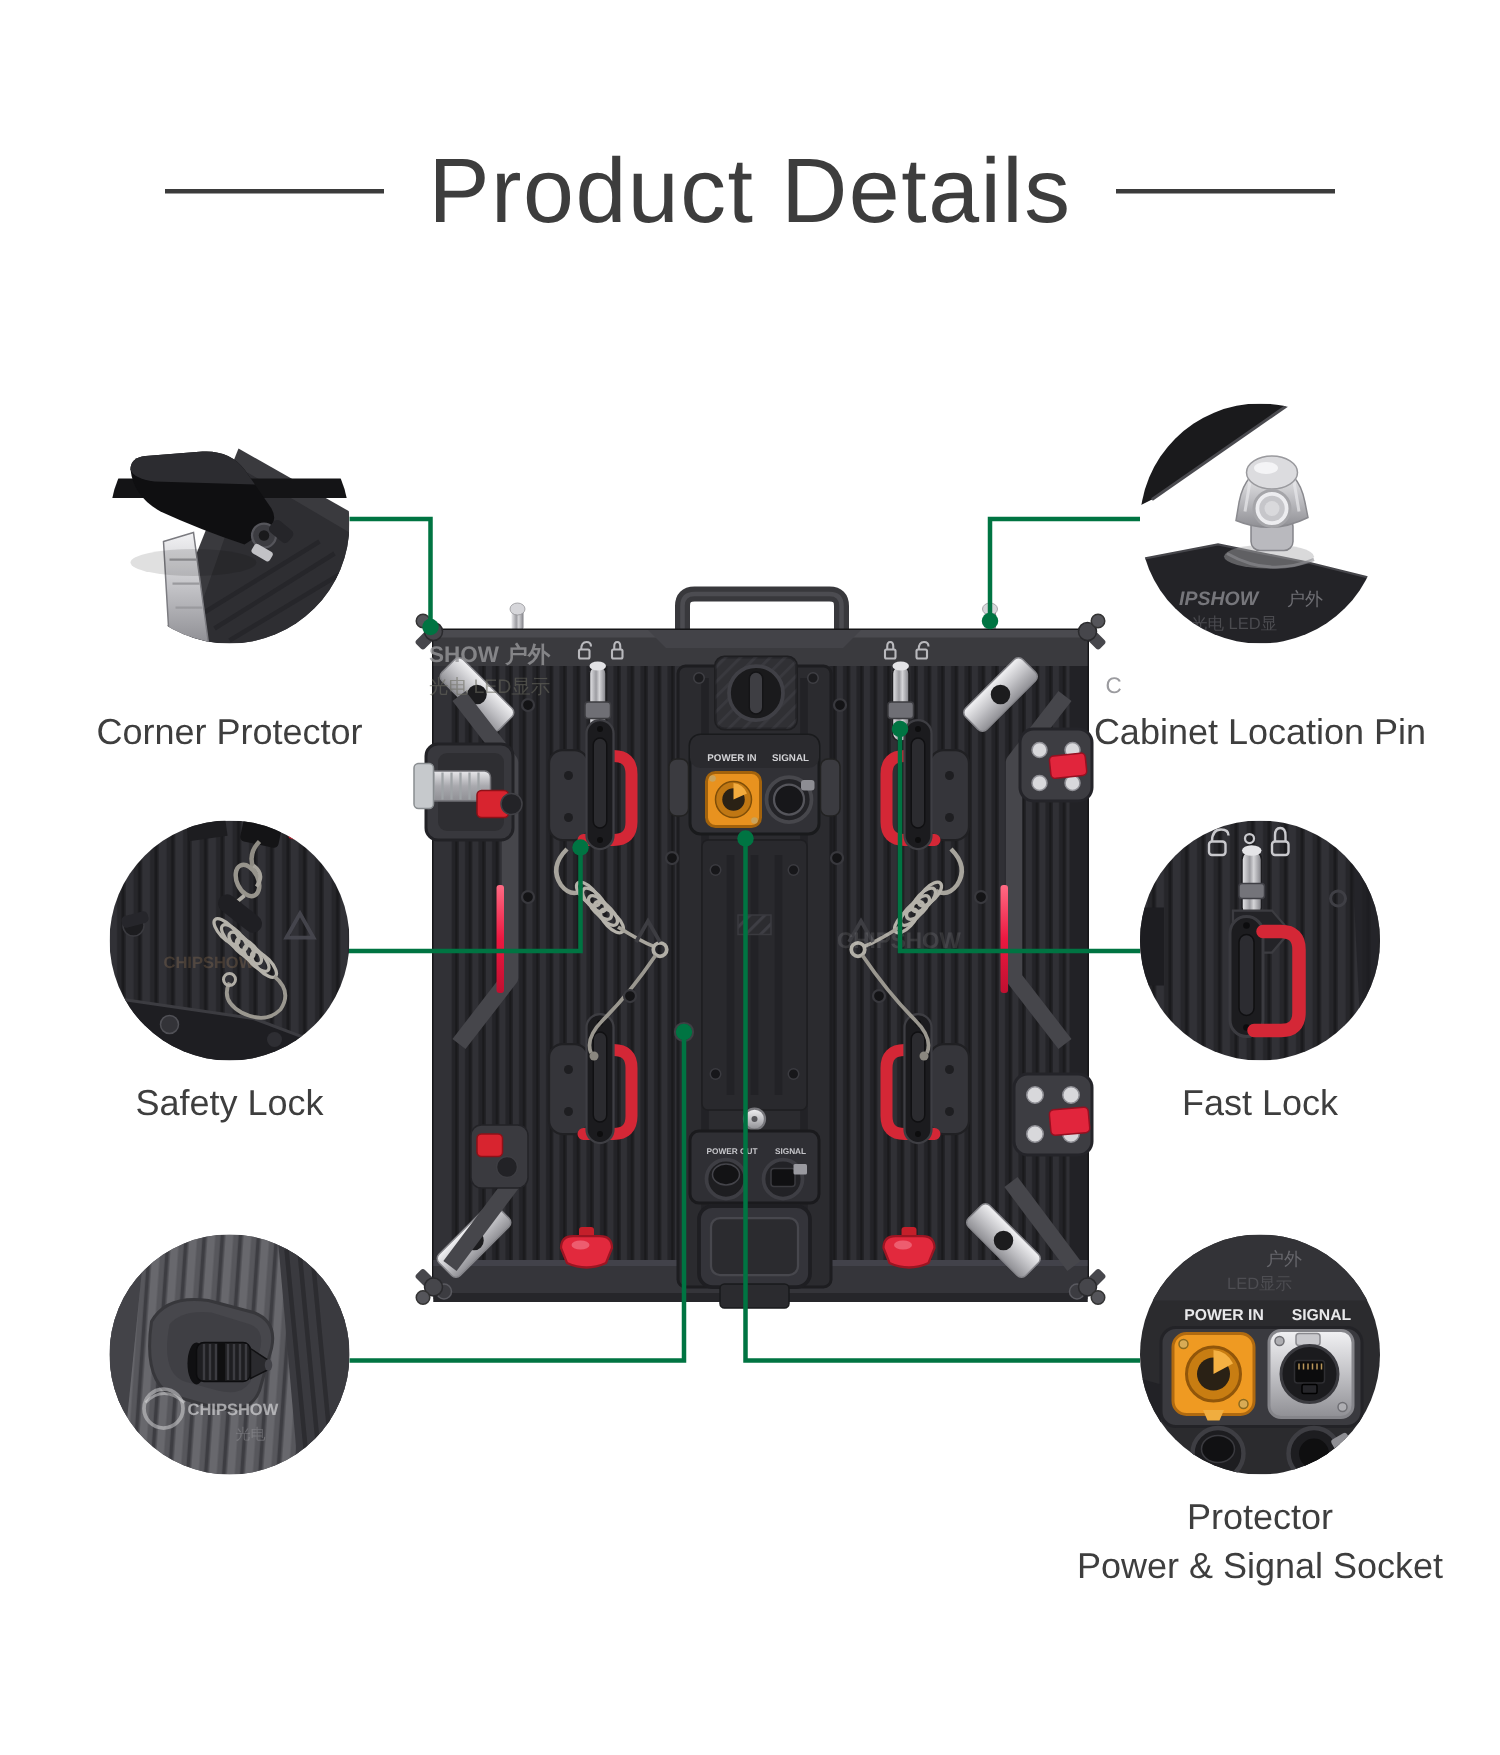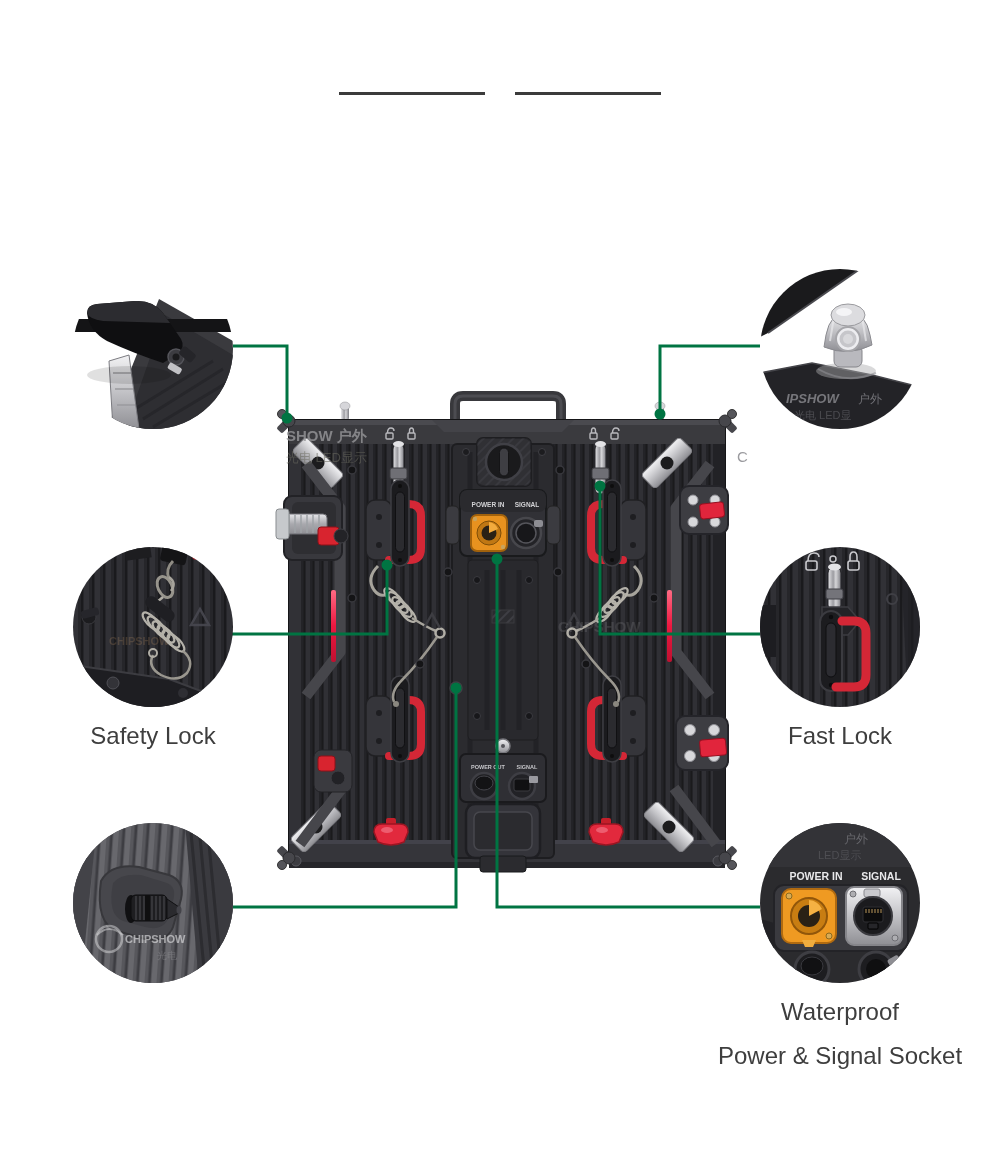--- a/index.html
+++ b/index.html
@@ -24,20 +24,21 @@
   .callout-line { stroke:var(--accent); stroke-width:3; fill:none; }
   .callout-dot  { fill:var(--accent); }
 </style>
 </head>
 <body>
 
 <div class="page">
 
   <div class="title-row">
     <div class="title-line"></div>
+    <h1 class="page-title">Product Details</h1>
     <div class="title-line"></div>
   </div>
 
   <svg class="scene" viewBox="0 0 1000 1170">
     <defs>
       <linearGradient id="silverG2" x1="0" y1="0" x2="0" y2="1">
         <stop offset="0" stop-color="#f2f2f4"></stop>
           <stop offset="0.5" stop-color="#c2c2c6"></stop>
           <stop offset="1" stop-color="#8f8f94"></stop>
       </linearGradient>
@@ -362,20 +363,21 @@
         <path d="M40 104 h18 M42 120 h18 M44 136 h18" stroke="#9a9a9e" stroke-width="1.5"></path>
         <ellipse cx="56" cy="106" rx="42" ry="9" fill="#000" opacity="0.12"></ellipse>
         <path d="M14 44 Q14 36 24 35 L62 32 Q80 31 90 44 L108 70 Q113 79 104 85 L90 94 Q60 84 34 72 Q16 62 14 44 Z" fill="#0f0f11"></path>
         <path d="M14 44 Q14 36 24 35 L62 32 Q80 31 90 44 L97 54 L30 52 Q16 50 14 44 Z" fill="#2c2c30"></path>
         <circle cx="103" cy="88" r="8" fill="#3c3c41" stroke="#55555b" stroke-width="1.5"></circle>
         <circle cx="103" cy="88" r="3.5" fill="#1a1a1c"></circle>
         <rect x="95" y="96" width="14" height="7" rx="2" fill="#c2c2c6" transform="rotate(30 102 99)"></rect>
         <rect x="108" y="78" width="16" height="10" rx="3" fill="#252529" transform="rotate(40 112 82)"></rect>
       </svg>
     </div>
+    <div class="callout-label">Corner Protector</div>
   </div>
 
   <div class="callout col-right row-1">
     <div class="callout-photo">
       <svg width="160" height="160" viewBox="0 0 160 160">
         <rect width="160" height="160" fill="#ffffff"></rect>
         <polygon points="96,0 160,0 160,22" fill="#222226"></polygon>
         <polygon points="0,0 100,0 8,64 0,68" fill="#1a1a1c"></polygon>
         <line x1="100" y1="0" x2="8" y2="64" stroke="#4a4a4f" stroke-width="2"></line>
         <polygon points="0,104 52,94 112,106 160,118 160,160 0,160" fill="#232327"></polygon>
@@ -390,20 +392,21 @@
         <circle cx="88" cy="70" r="12" fill="#ededf0" stroke="#a5a5a9" stroke-width="2"></circle>
         <circle cx="88" cy="70" r="8.5" fill="#c6c6ca"></circle>
           <circle cx="88" cy="70" r="5" fill="#d9d9dc"></circle>
         <g>
           <text x="26" y="134" font-size="13" font-weight="bold" font-style="italic" fill="#808085" opacity="0.9">IPSHOW</text>
           <text x="98" y="134" font-size="12" fill="#6f6f74">户外</text>
           <text x="34" y="150" font-size="11" fill="#55555a" opacity="0.8">光电 LED显</text>
         </g>
       </svg>
     </div>
+    <div class="callout-label">Cabinet Location Pin</div>
   </div>
 
   <div class="callout col-left row-2">
     <div class="callout-photo">
       <svg width="160" height="160" viewBox="0 0 160 160">
         <rect width="160" height="160" fill="url(#ribsCirc)"></rect>
         <rect x="88" y="0" width="26" height="16" rx="3" fill="#141416" transform="rotate(12 100 8)"></rect>
         <rect x="120" y="2" width="20" height="12" rx="2" fill="#c4202c" transform="rotate(12 130 8)"></rect>
         <rect x="52" y="0" width="26" height="12" fill="#1d1d20" transform="rotate(-8 65 6)"></rect>
         <polygon points="0,118 96,132 160,156 160,160 0,160" fill="#1e1e22"></polygon>
@@ -518,17 +521,17 @@
         <rect x="103" y="84" width="20" height="15" rx="2" fill="#0c0c0d" stroke="#2e2e32"></rect>
         <path d="M106 86 V90 M109 86 V90 M112 86 V90 M115 86 V90 M118 86 V90 M121 86 V90" stroke="#b9965a" stroke-width="1"></path>
         <rect x="108" y="100" width="10" height="6" rx="1" fill="#26262a" stroke="#000"></rect>
         <circle cx="52" cy="146" r="17" fill="#1d1d20" stroke="#3e3e43" stroke-width="3"></circle>
         <ellipse cx="52" cy="143" rx="11" ry="9" fill="#111113" stroke="#3a3a3f"></ellipse>
         <circle cx="116" cy="146" r="17" fill="#1d1d20" stroke="#3e3e43" stroke-width="3"></circle>
         <circle cx="116" cy="146" r="10" fill="#0f0f10"></circle>
         <rect x="128" y="134" width="12" height="9" rx="2" fill="#8f8f94" transform="rotate(-30 134 138)"></rect>
       </svg>
     </div>
-    <div class="callout-label">Waterproof</div>
-    <div class="callout-label" style="margin-top:15px;">Power &amp; Signal Socket</div>
+    <div class="callout-label">Protector</div>
+    <div class="callout-label" style="margin-top:4px;">Power &amp; Signal Socket</div>
   </div>
 
 </div>
 
 </body></html>

